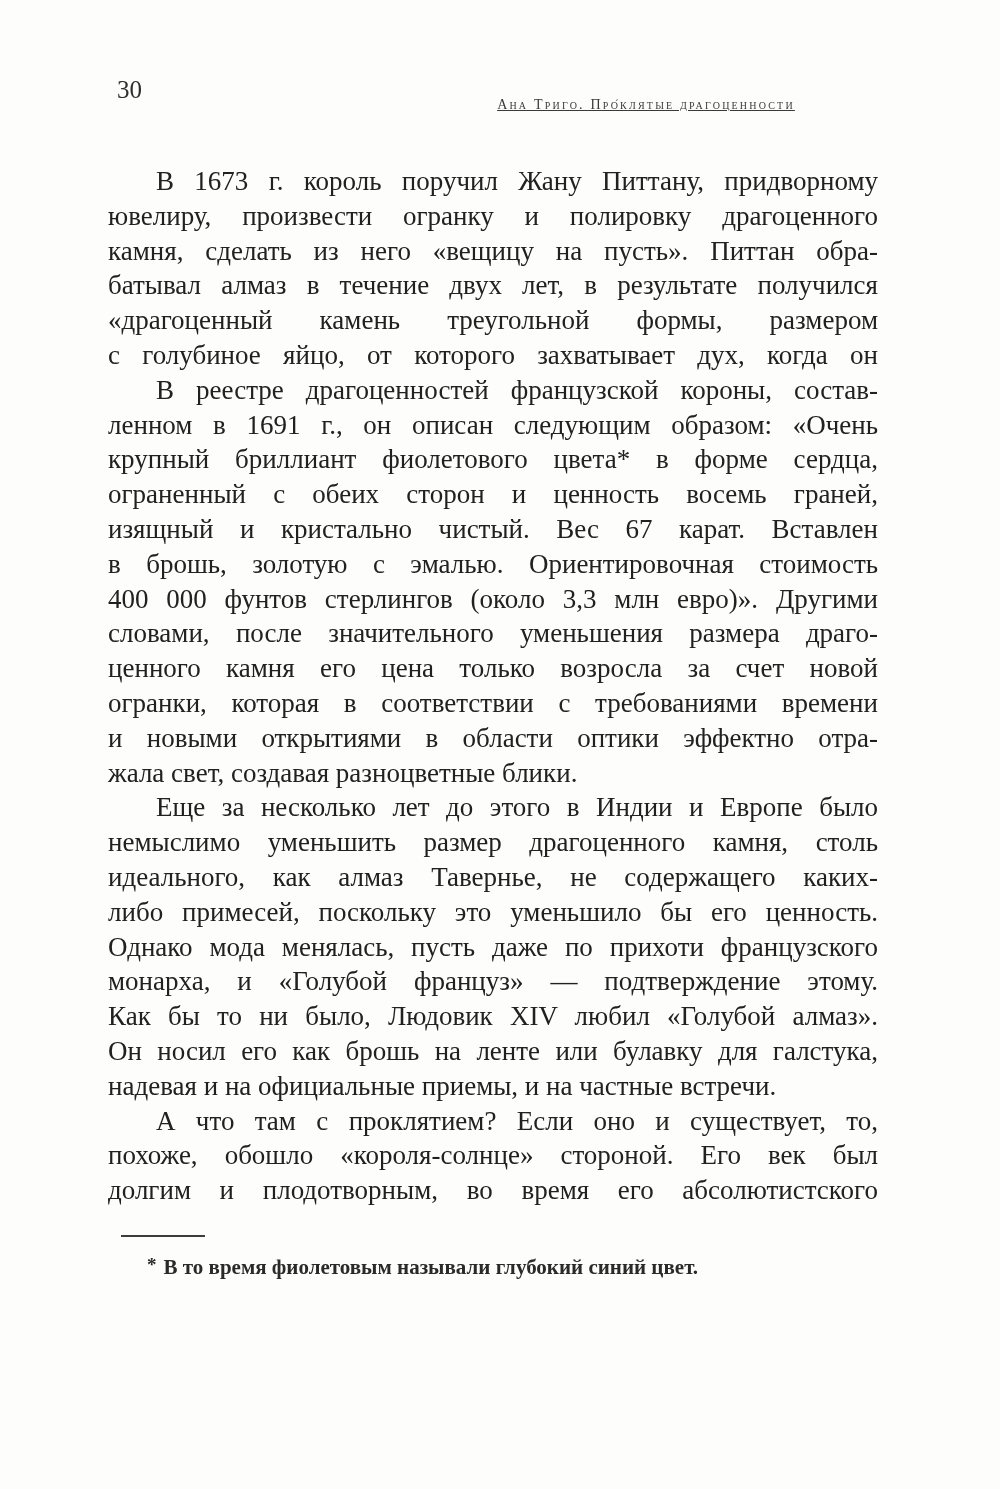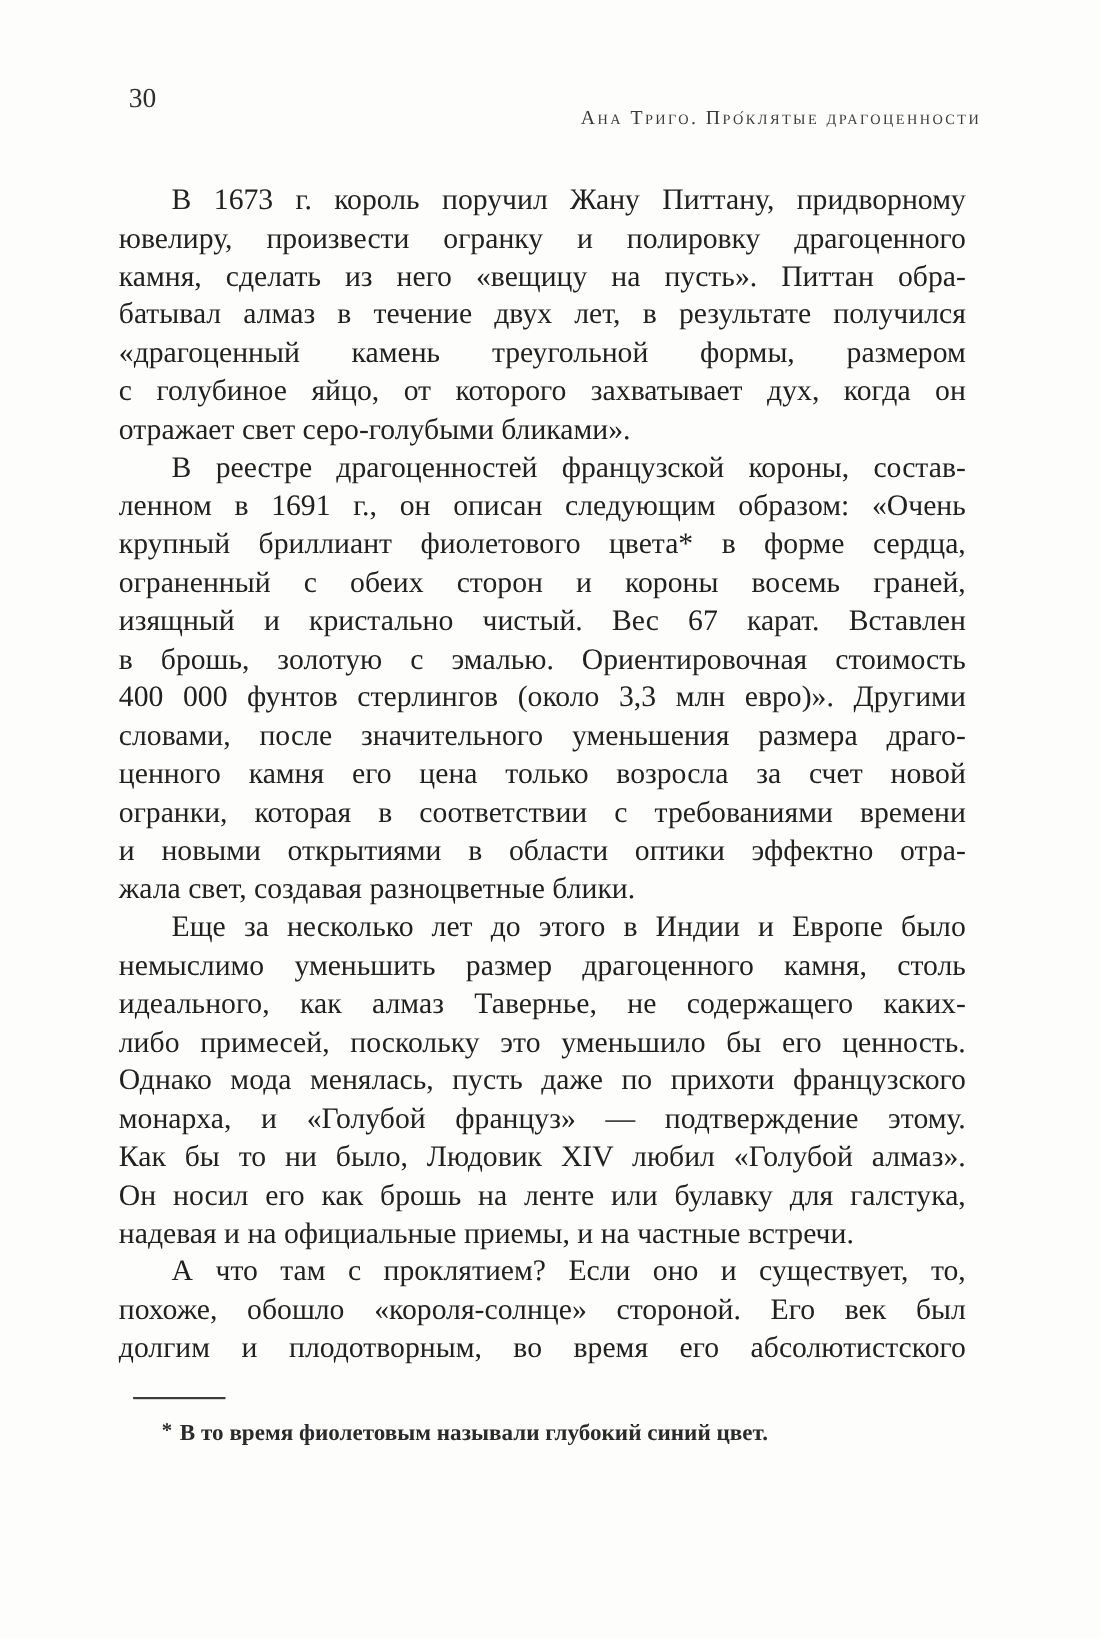--- a/index.html
+++ b/index.html
@@ -19,26 +19,27 @@
     left: 117px;
     top: 76px;
     font-size: 25px;
     color: #2e2e2e;
   }
   .running-head {
     position: absolute;
     left: 400px;
     top: 97px;
     width: 492px;
-    text-align: right;
+    text-align: center;
     font-variant: small-caps;
-    font-size: 18px;
+    font-size: 14px;
     letter-spacing: 2.2px;
     color: #3a3a3a;
     white-space: nowrap;
+    text-decoration: underline;
   }
 
   
   .text-block {
     position: absolute;
     left: 108px;
     top: 164px;
     width: 770px;
   }
   .para { margin: 0; padding: 0; }
@@ -89,27 +90,26 @@
 <div class="text-block">
 
   <div id="paragraphs">
       <div class="para">
         <div class="line first">В 1673 г. король поручил Жану Питтану, придворному</div>
         <div class="line">ювелиру, произвести огранку и полировку драгоценного</div>
         <div class="line">камня, сделать из него «вещицу на пусть». Питтан обра-</div>
         <div class="line">батывал алмаз в течение двух лет, в результате получился</div>
         <div class="line">«драгоценный камень треугольной формы, размером</div>
         <div class="line">с голубиное яйцо, от которого захватывает дух, когда он</div>
-        <div class="line last">отражает свет серо-голубыми бликами».</div>
       </div>
       <div class="para">
         <div class="line first">В реестре драгоценностей французской короны, состав-</div>
         <div class="line">ленном в 1691 г., он описан следующим образом: «Очень</div>
         <div class="line">крупный бриллиант фиолетового цвета* в форме сердца,</div>
-        <div class="line">ограненный с обеих сторон и короны восемь граней,</div>
+        <div class="line">ограненный с обеих сторон и ценность восемь граней,</div>
         <div class="line">изящный и кристально чистый. Вес 67 карат. Вставлен</div>
         <div class="line">в брошь, золотую с эмалью. Ориентировочная стоимость</div>
         <div class="line">400 000 фунтов стерлингов (около 3,3 млн евро)». Другими</div>
         <div class="line">словами, после значительного уменьшения размера драго-</div>
         <div class="line">ценного камня его цена только возросла за счет новой</div>
         <div class="line">огранки, которая в соответствии с требованиями времени</div>
         <div class="line">и новыми открытиями в области оптики эффектно отра-</div>
         <div class="line last">жала свет, создавая разноцветные блики.</div>
       </div>
       <div class="para">

